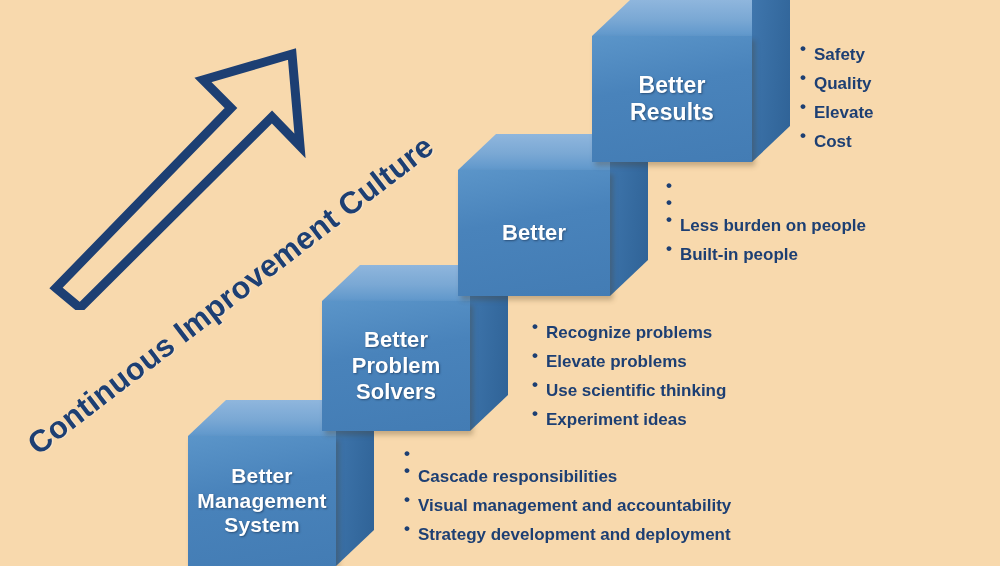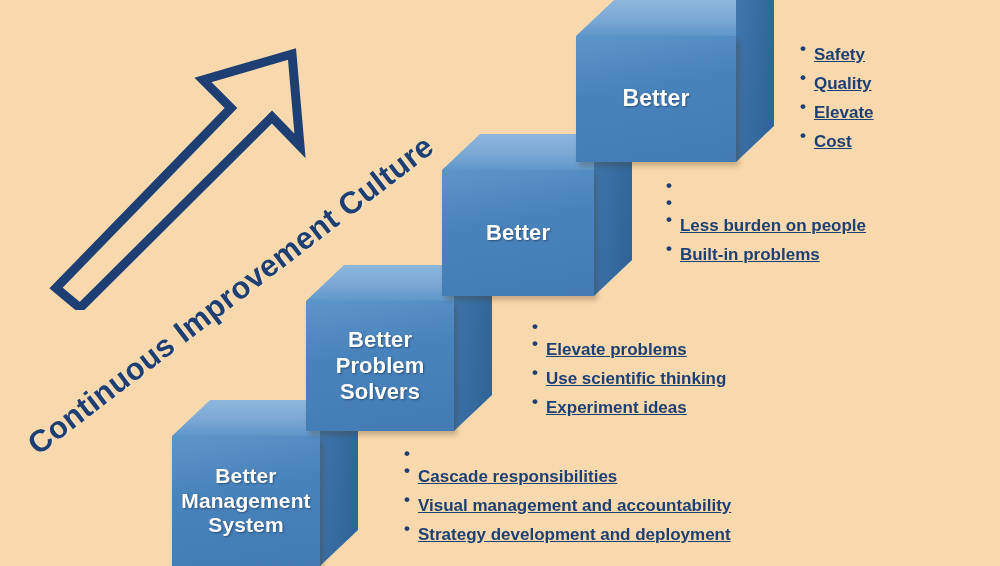--- a/index.html
+++ b/index.html
@@ -5,21 +5,21 @@
   html,body{margin:0;padding:0;}
   body{
     width:1000px;height:566px;overflow:hidden;
     font-family:"Liberation Sans",sans-serif;
     background:#f8d9ad;
     position:relative;
   }
   #stage{position:absolute;left:0;top:0;width:1000px;height:566px;overflow:hidden;background:#f8d9ad;}
 
   
-  .cube{position:absolute;}
+  .cube{position:absolute;margin-left:16px;}
   .cube .face-front{
     position:absolute;left:0;top:0;width:100%;height:100%;
     background:linear-gradient(170deg,#5b95c9 0%,#4983bb 40%,#437cb4 100%);
     box-shadow:3px 4px 5px rgba(80,60,30,.30);
     z-index:3;
   }
   .cube .face-top{
     position:absolute;left:0;top:0;
     background:linear-gradient(180deg,#8fb6dd 0%,#7aa8d4 55%,#5f97cb 100%);
     z-index:2;
@@ -42,21 +42,21 @@
   .bullets{position:absolute;color:#1d3f73;font-weight:bold;z-index:6;}
   .bullets .b{
     display:flex;align-items:flex-start;
     white-space:nowrap;
   }
   .bullets .dot{
     display:inline-block;flex:0 0 auto;
     margin-right:8px;
     line-height:1;
   }
-  .bullets .txt{display:inline-block;text-decoration:underline;}
+  .bullets .txt{display:inline-block;}
 
   
   #arrow{position:absolute;left:40px;top:20px;z-index:4;}
 
   
   #culture{
     position:absolute;
     left:32px;top:430px;
     transform-origin:0 50%;
     transform:rotate(-37.5deg);
@@ -118,20 +118,21 @@
   </div>
 
   <div class="cube" style="left:576px;top:36px;width:160px;height:126px;">
     <div class="face-top" style="width:160px;height:36px;left:0;top:-36px;
                 clip-path:polygon(38px 0, 160px 0, 160px 36px, 0 36px);"></div>
     <div class="face-side" style="left:160px;top:-36px;width:38px;height:162px;
                 clip-path:polygon(0 0, 38px 0, 38px 126px, 0 162px);"></div>
     <div class="face-front"></div>
     <div class="label" style="font-size:23px;">
       <span>Better</span>
+      <span>Results</span>
     </div>
   </div>
 
   <div class="bullets" style="left:800px;top:40px;font-size:17px;line-height:29px;">
     <div class="b">
       <span class="dot">•</span>
       <span class="txt">Safety</span>
     </div>
     <div class="b">
       <span class="dot">•</span>
@@ -153,27 +154,28 @@
     </div>
     <div class="b">
       <span class="dot">•</span>
     </div>
     <div class="b">
       <span class="dot">•</span>
       <span class="txt">Less burden on people</span>
     </div>
     <div class="b">
       <span class="dot">•</span>
-      <span class="txt">Built-in problems</span>
+      <span class="txt">Built-in people</span>
     </div>
   </div>
 
   <div class="bullets" style="left:532px;top:318px;font-size:17px;line-height:29px;">
     <div class="b">
       <span class="dot">•</span>
+      <span class="txt">Recognize problems</span>
     </div>
     <div class="b">
       <span class="dot">•</span>
       <span class="txt">Elevate problems</span>
     </div>
     <div class="b">
       <span class="dot">•</span>
       <span class="txt">Use scientific thinking</span>
     </div>
     <div class="b">

